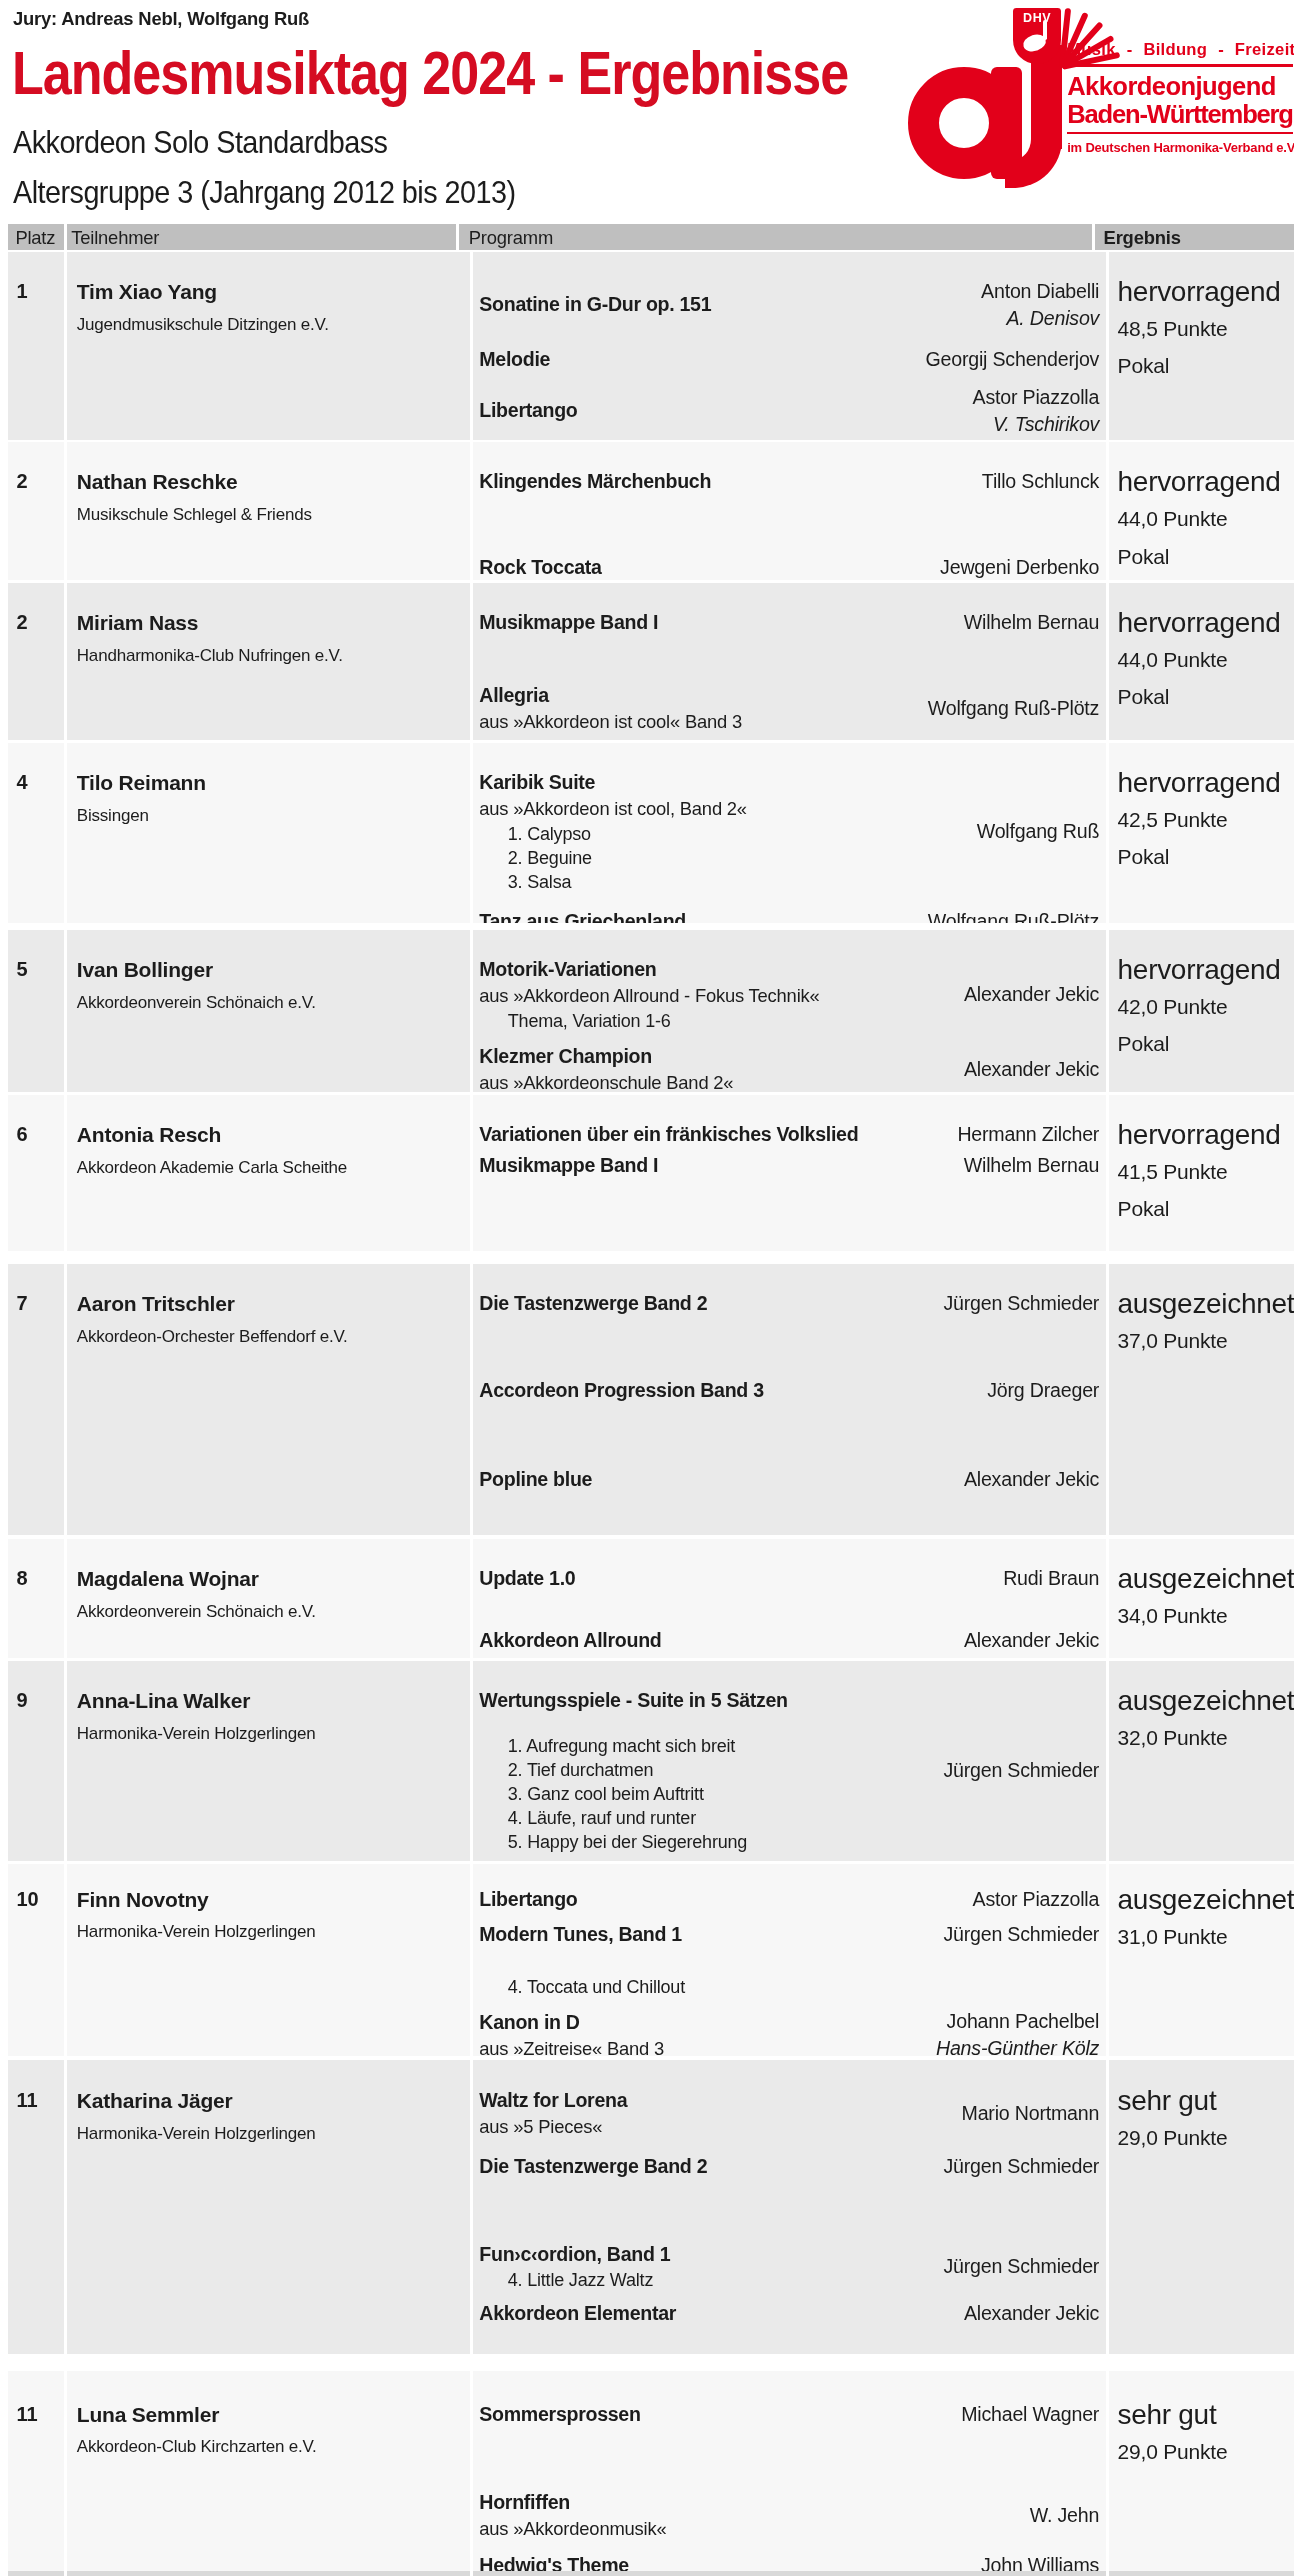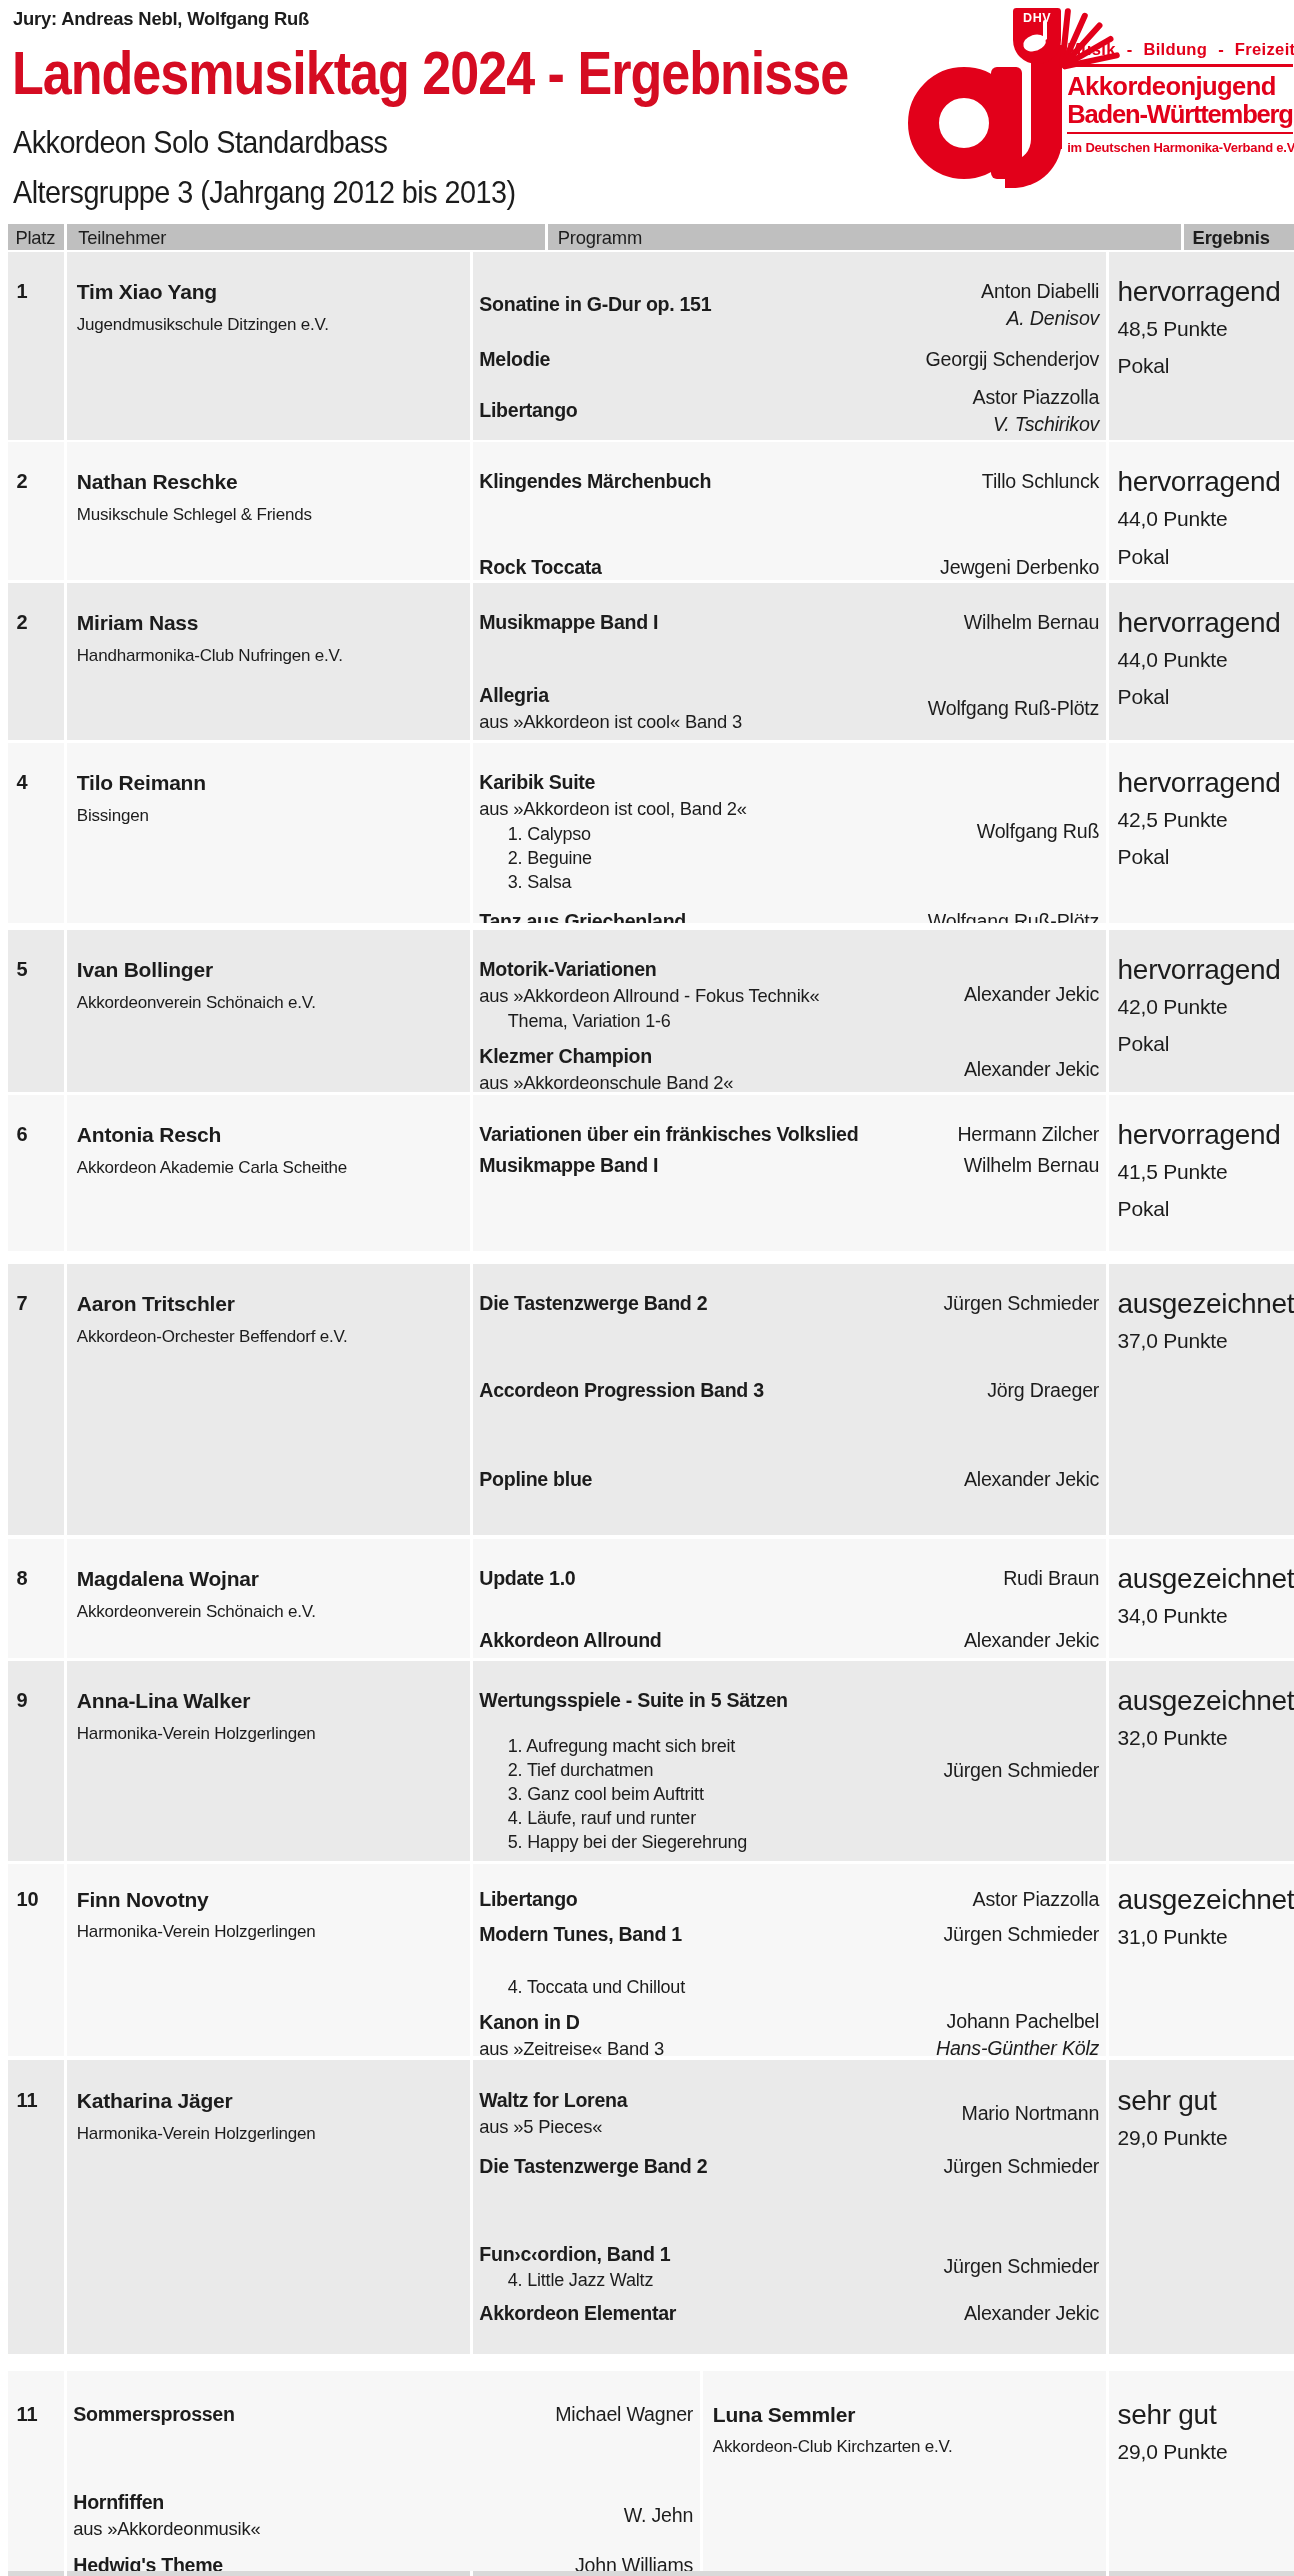--- a/index.html
+++ b/index.html
@@ -38,21 +38,21 @@
   .lg-l1{font-size:16.6px;font-weight:bold;word-spacing:6px;letter-spacing:0.3px;white-space:nowrap;}
   .lg-rule{height:2.4px;background:#e2001a;margin:4.2px 0 5.3px 0;}
   .lg-l2{font-size:25.6px;font-weight:bold;letter-spacing:-0.6px;line-height:28px;white-space:nowrap;}
   .lg-l3{font-size:25.6px;font-weight:bold;letter-spacing:-1.2px;line-height:28px;white-space:nowrap;}
   .lg-l4{font-size:13px;font-weight:bold;letter-spacing:-0.2px;margin-top:5.3px;white-space:nowrap;}
 
   
   .thead{display:flex;gap:3px;margin:0 0 1.8px 8.3px;height:26px;}
   .thead .hc{background:#bfbfbf;font-size:18.4px;line-height:27px;color:#1d1d1d;box-sizing:border-box;}
   .hc-place{width:56px;padding-left:7.1px;}
-  .hc-part{width:478px;padding-left:11px;}
+  .hc-part{width:389px;padding-left:4px;}
   .hc-prog{width:633px;padding-left:9.5px;}
   .hc-res{flex:1;padding-left:8.3px;font-weight:bold;}
 
   #rows{margin-left:8.3px;}
   .row{display:flex;gap:3px;position:relative;overflow:hidden;}
   .row .cell{position:relative;height:100%;box-sizing:border-box;}
   .row.dark .cell{background:#eaeaea;}
   .row.light .cell{background:#f7f7f7;}
   .c-place{width:56px;}
   .c-part{width:403px;}
@@ -565,20 +565,24 @@
         <div class="res-rating">sehr gut</div>
         <div class="res-points">29,0 Punkte</div>
 
       </div>
     </div>
   </section>
       <section class="row light" style="height: 200px; margin-bottom: 0px;">
     <div class="cell c-place">
       <div class="place" style="top: 30px;">11</div>
     </div>
+    <div class="cell c-part">
+      <div class="pname" style="top: 30px;">Luna Semmler</div>
+      <div class="pclub" style="top: 62px;">Akkordeon-Club Kirchzarten e.V.</div>
+    </div>
     <div class="cell c-prog">
           <div class="entry" style="top: 30px;">
             <div class="e-left">
               <div class="e-title">Sommersprossen</div>
             </div>
             <div class="e-right">
               <div class="e-comp">Michael Wagner</div>
             </div>
           </div>
           <div class="entry" style="top: 118px;">
@@ -592,24 +596,20 @@
           </div>
           <div class="entry" style="top: 181px;">
             <div class="e-left">
               <div class="e-title">Hedwig's Theme</div>
             </div>
             <div class="e-right">
               <div class="e-comp">John Williams</div>
             </div>
           </div>
         </div>
-    <div class="cell c-part">
-      <div class="pname" style="top: 30px;">Luna Semmler</div>
-      <div class="pclub" style="top: 62px;">Akkordeon-Club Kirchzarten e.V.</div>
-    </div>
     <div class="cell c-res">
       <div class="res" style="top: 30px;">
         <div class="res-rating">sehr gut</div>
         <div class="res-points">29,0 Punkte</div>
 
       </div>
     </div>
   </section>
     </div>
 

